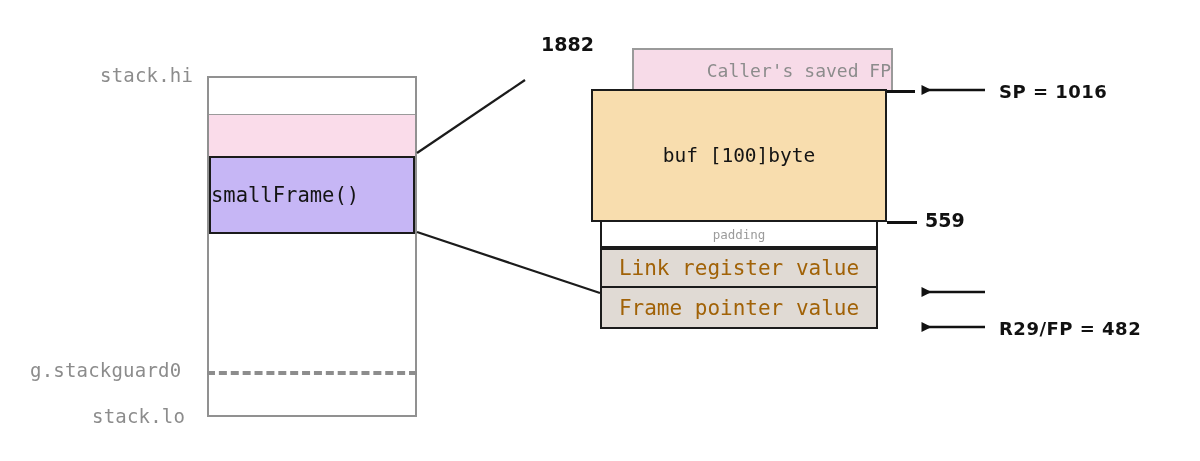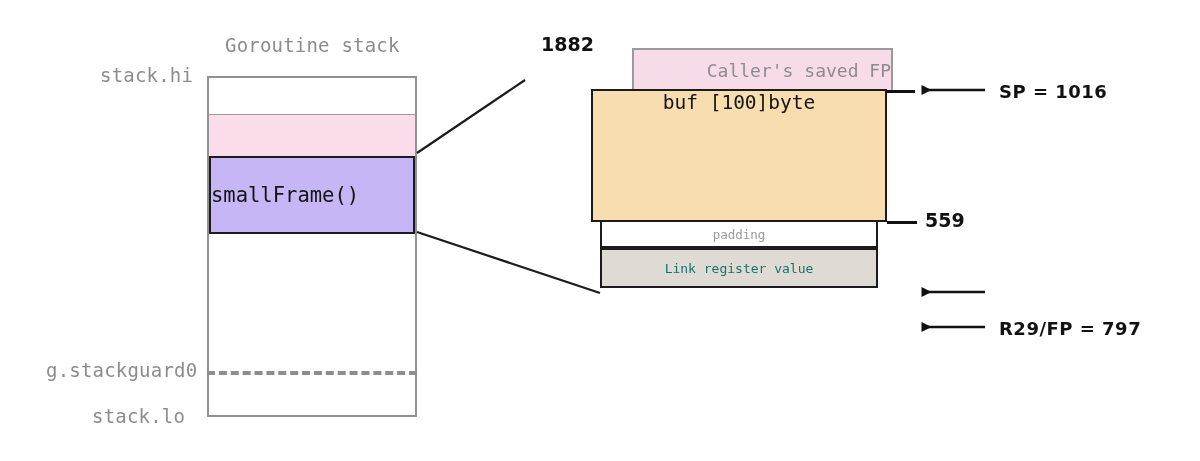--- a/index.html
+++ b/index.html
@@ -113,21 +113,21 @@
   #buf-box {
     position: absolute;
     left: 591px;
     top: 89px;
     width: 296px;
     height: 133px;
     background: #f8ddae;
     border: 2.5px solid #1b1b1b;
     box-sizing: border-box;
     display: flex;
-    align-items: flex-start;
+    align-items: center;
     justify-content: center;
   }
   #buf-box-label {
     color: #141414;
     font-size: 19.5px;
   }
 
   .detail-row {
     position: absolute;
     left: 600px;
@@ -149,22 +149,22 @@
     height: 40px;
     background: #e0dad4;
   }
   #row-fp {
     top: 288px;
     height: 41px;
     background: #e0dad4;
     border-top: none;
   }
   .detail-row-label {
-    color: #0f766e;
-    font-size: 13px;
+    color: #a16207;
+    font-size: 21px;
   }
 
   
   .tick {
     position: absolute;
     height: 0;
     border-top: 3px solid #111111;
   }
 
   
@@ -175,25 +175,24 @@
     width: 1200px;
     height: 461px;
     pointer-events: none;
   }
 </style>
 </head>
 <body>
 
 <div id="canvas">
 
-  <div class="lbl lbl-grey" style="left:225px; top:34px;">Goroutine stack</div>
 
   <div class="lbl lbl-grey" style="left:92px; top:64px;margin-left:8px;">stack.hi</div>
 
-  <div class="lbl lbl-grey" style="left:46px; top:359px;">g.stackguard0</div>
+  <div class="lbl lbl-grey" style="left:30px; top:359px;">g.stackguard0</div>
 
   <div class="lbl lbl-grey" style="left:92px; top:405px;">stack.lo</div>
 
   <div id="stack-outer">
     <div class="stack-band" id="band-caller"></div>
     <div class="stack-band" id="band-smallframe">
       <span id="band-smallframe-label">smallFrame()</span>
     </div>
   </div>
 
@@ -212,28 +211,31 @@
   </div>
 
   <div class="detail-row" id="row-padding">
     <span class="lbl-small-grey">padding</span>
   </div>
 
   <div class="detail-row" id="row-lr">
     <span class="detail-row-label">Link register value</span>
   </div>
 
+  <div class="detail-row" id="row-fp">
+    <span class="detail-row-label">Frame pointer value</span>
+  </div>
 
   <div class="tick" style="left:887px; top:90px; width:28px;"></div>
   <div class="tick" style="left:887px; top:221px; width:30px;"></div>
 
   <div class="lbl lbl-anno" style="left:999px; top:81px;">SP = 1016</div>
 
 
-  <div class="lbl lbl-anno" style="left:999px; top:318px;">R29/FP = 797</div>
+  <div class="lbl lbl-anno" style="left:999px; top:318px;">R29/FP = 482</div>
 
   <svg id="overlay" viewBox="0 0 1200 461">
     <defs>
       <marker id="arrowLeft" markerWidth="11" markerHeight="11" refX="9.5" refY="5.5" orient="auto" markerUnits="userSpaceOnUse">
         <path d="M 10,0.5 L 10,10.5 L 0,5.5 Z" fill="#111111"></path>
       </marker>
     </defs>
 
     <line x1="417" y1="153" x2="525" y2="80" stroke="#1b1b1b" stroke-width="2.2"></line>
 

